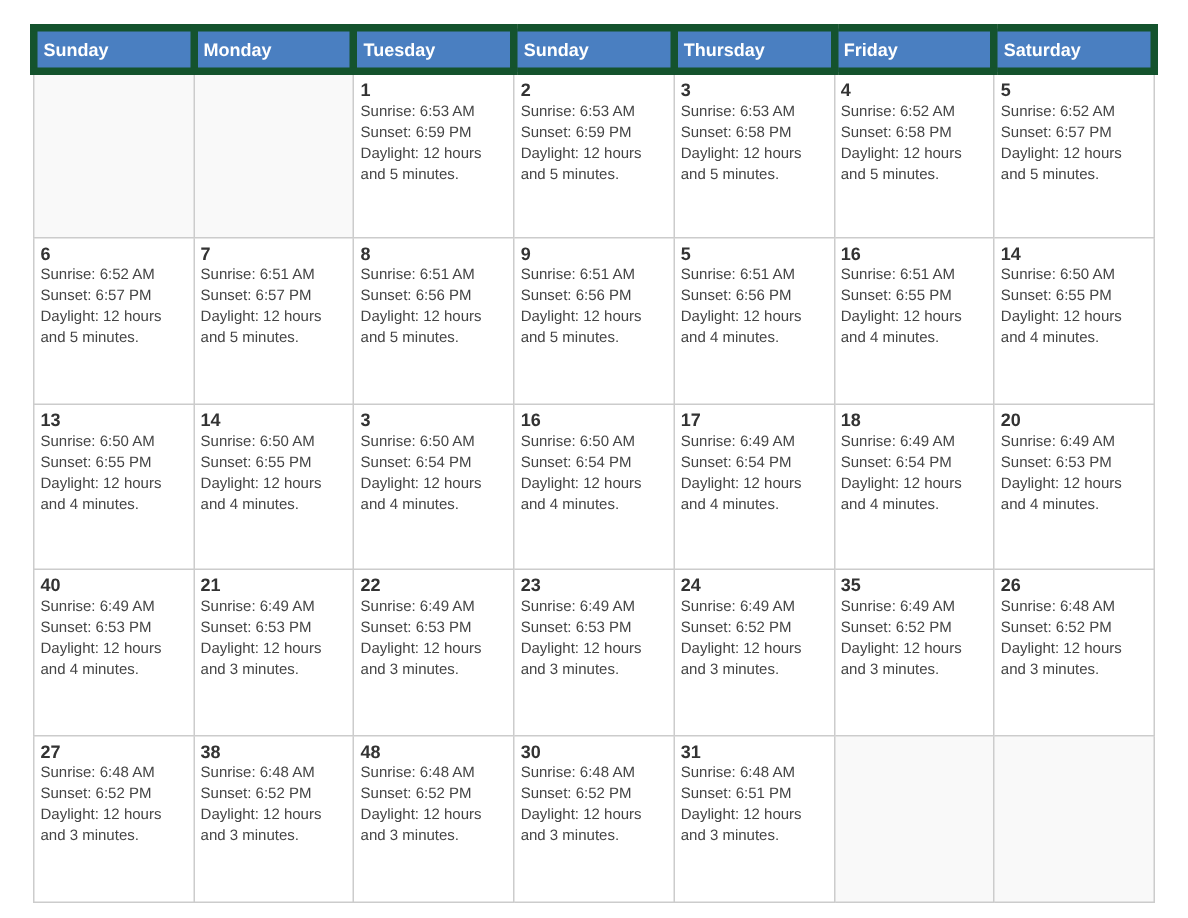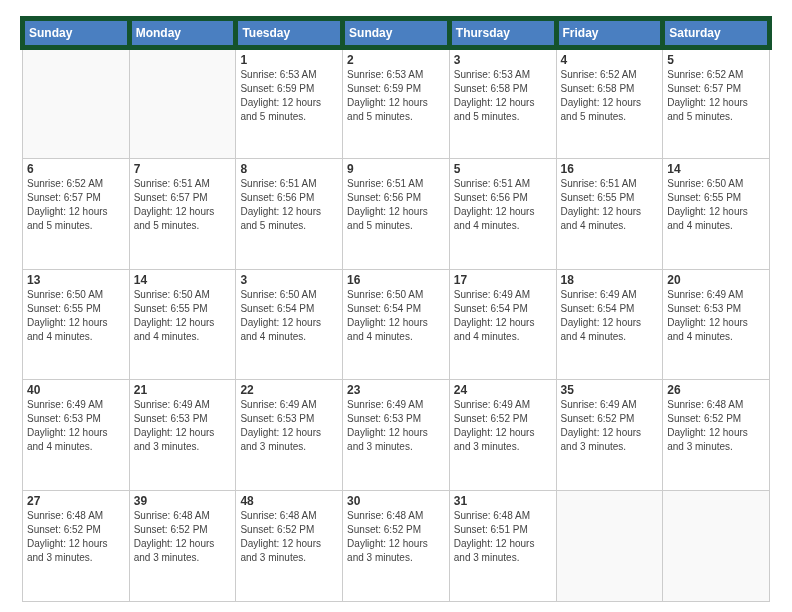--- a/index.html
+++ b/index.html
@@ -276,21 +276,21 @@
           </td>
         </tr>
         <tr>
           <td>
             <span class="day-number">27</span>
             <div class="day-info" style="white-space: pre-line;">Sunrise: 6:48 AM
 Sunset: 6:52 PM
 Daylight: 12 hours and 3 minutes.</div>
           </td>
           <td>
-            <span class="day-number">39</span>
+            <span class="day-number">38</span>
             <div class="day-info" style="white-space: pre-line;">Sunrise: 6:48 AM
 Sunset: 6:52 PM
 Daylight: 12 hours and 3 minutes.</div>
           </td>
           <td>
             <span class="day-number">48</span>
             <div class="day-info" style="white-space: pre-line;">Sunrise: 6:48 AM
 Sunset: 6:52 PM
 Daylight: 12 hours and 3 minutes.</div>
           </td>

